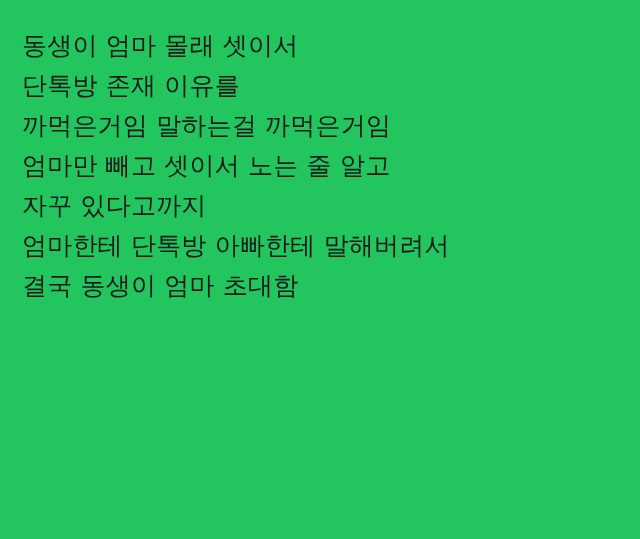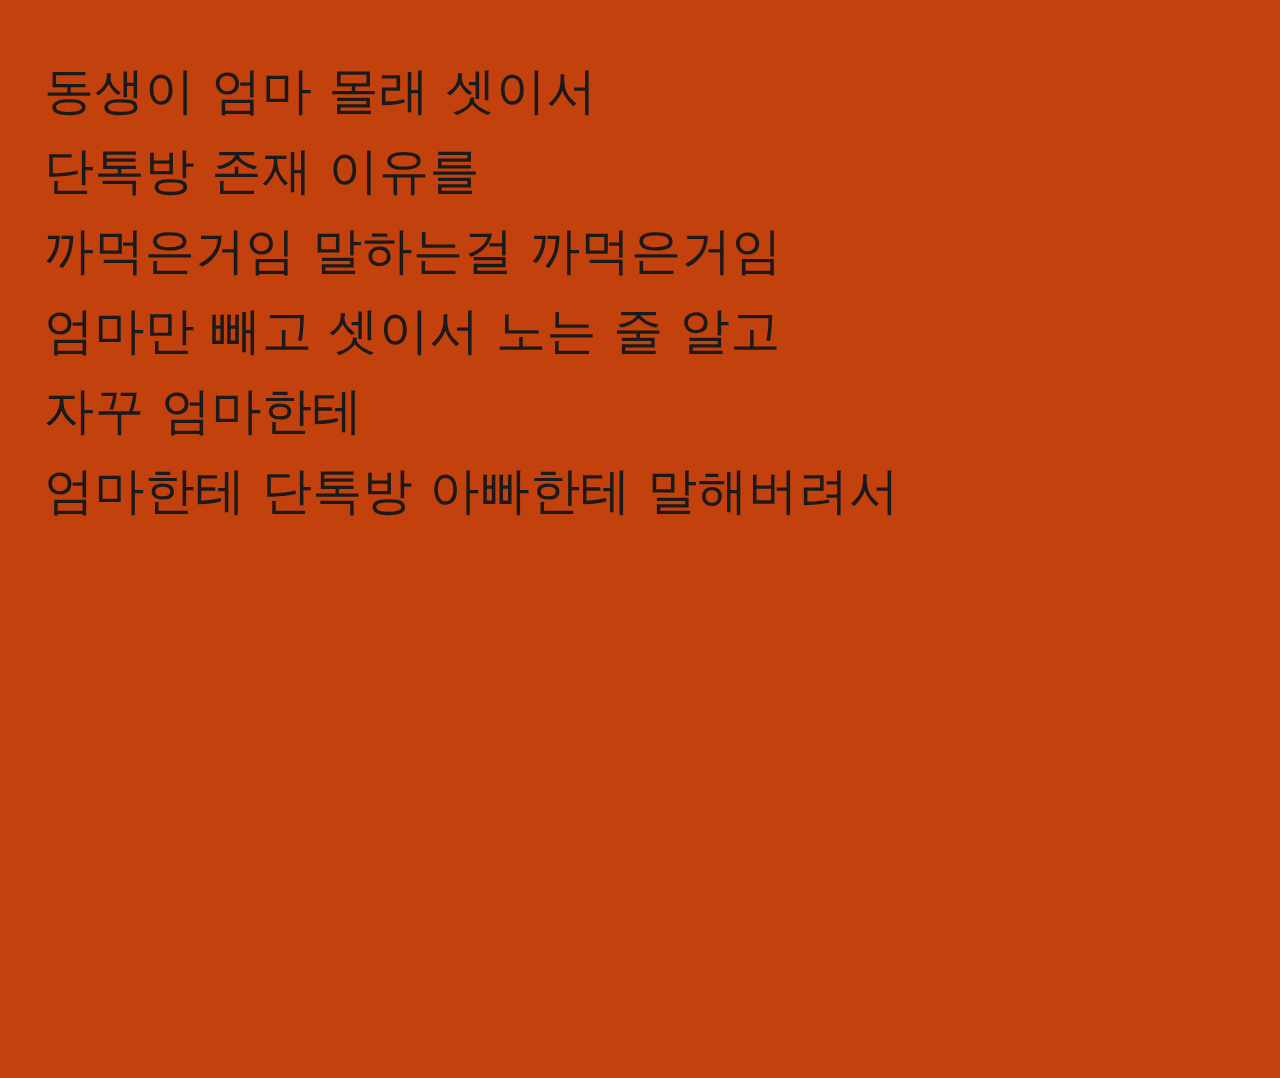--- a/index.html
+++ b/index.html
@@ -9,21 +9,21 @@
   body {
     width: 640px;
     height: 539px;
     background: #ffffff;
     font-family: "DejaVu Sans", "Liberation Sans", sans-serif;
     overflow: hidden;
   }
   .page {
     width: 640px;
     height: 539px;
-    background: #c2410c;
+    background: #22c55e;
     box-sizing: border-box;
     padding: 26px 0 0 22px;
   }
   .text-block {
     display: block;
   }
   .line {
     display: block;
     color: #1a1a1a;
     font-size: 25px;
@@ -34,16 +34,17 @@
 </style>
 </head>
 <body>
 
 <div class="page">
   <div class="text-block">
     <span class="line">동생이 엄마 몰래 셋이서</span>
     <span class="line">단톡방 존재 이유를</span>
     <span class="line">까먹은거임 말하는걸 까먹은거임</span>
     <span class="line">엄마만 빼고 셋이서 노는 줄 알고</span>
-    <span class="line">자꾸 엄마한테</span>
+    <span class="line">자꾸 있다고까지</span>
     <span class="line">엄마한테 단톡방 아빠한테 말해버려서</span>
+    <span class="line">결국 동생이 엄마 초대함</span>
   </div>
 </div>
 
 </body></html>

